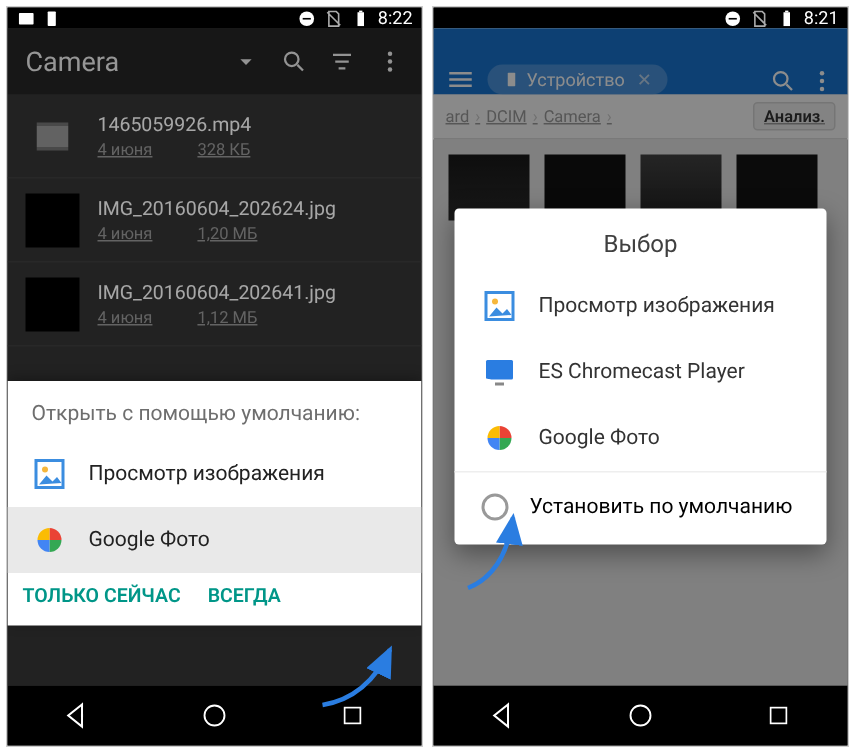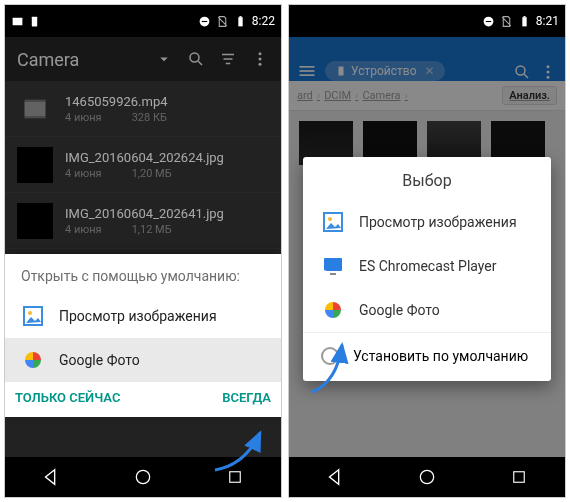--- a/index.html
+++ b/index.html
@@ -1,48 +1,48 @@
 <!DOCTYPE html>
 <html><head>
 <meta charset="utf-8">
 <style>
   * { box-sizing: border-box; margin: 0; padding: 0; }
   body { font-family: Roboto, Arial, sans-serif; background: #fff; }
   .container { display: flex; width: 570px; height: 502px; gap: 6px; padding: 4px; }
   .phone { flex: 1; border: 1px solid #ccc; display: flex; flex-direction: column; background: #000; position: relative; overflow: hidden; }
 
   
-  .statusbar { height: 32px; background: #000; color: #fff; display: flex; align-items: center; justify-content: flex-end; padding: 0 6px; font-size: 12px; gap: 5px; }
+  .statusbar { height: 14px; background: #000; color: #fff; display: flex; align-items: center; justify-content: flex-end; padding: 0 6px; font-size: 12px; gap: 5px; }
   .statusbar .left { margin-right: auto; display:flex; gap:4px; align-items:center;}
   .sb-icon { width: 13px; height: 13px; display:inline-block; }
   .sb-time { font-weight: 400; }
 
   
   .navbar { height: 40px; background: #000; display: flex; align-items: center; justify-content: space-around; }
   .navbtn { width: 30px; height: 30px; display:flex; align-items:center; justify-content:center; }
 
   
   .left-content { flex:1; display:flex; flex-direction:column; background:#303030; position:relative; }
   .toolbar-dark { height: 44px; background:#212121; color:#ccc; display:flex; align-items:center; padding:0 12px; gap:14px; }
   .toolbar-dark .title { font-size:18px; flex:1; color:#d0d0d0; }
   .tb-icon { width:18px; height:18px; color:#ccc; }
   .filelist { flex:1; background:#303030; }
   .file-row { display:flex; align-items:center; padding:8px 12px; height:56px; gap:12px; border-bottom:1px solid #383838;}
   .thumb { width:36px; height:36px; background:#000; display:flex; align-items:center; justify-content:center; }
   .file-meta { flex:1; }
   .file-name { color:#e8e8e8; font-size:13px; }
-  .file-sub { color:#8a8a8a; font-size:11px; display:flex; gap:30px; margin-top:2px;}
+  .file-sub { color:#8a8a8a; font-size:11px; display:flex; gap:30px; margin-top:2px;text-decoration:underline;}
   .dim-overlay { position:absolute; inset:0; background:rgba(0,0,0,0.28); }
 
   .chooser { position:absolute; left:0; right:0; bottom:40px; background:#fff; box-shadow:0 -2px 8px rgba(0,0,0,0.3); }
   .chooser-title { padding:14px 16px 10px; font-size:14px; color:#6e6e6e; }
   .chooser-row { display:flex; align-items:center; padding:10px 16px; gap:14px; font-size:14px; color:#222; }
   .chooser-row.selected { background:#e9e9e9; }
   .app-icon { width:24px; height:24px; display:flex; align-items:center; justify-content:center; }
-  .chooser-buttons { display:flex; justify-content:space-between; padding:8px 10px 12px; gap:18px; }
+  .chooser-buttons { display:flex; justify-content:flex-start; padding:8px 10px 12px; gap:18px; }
   .chooser-btn { color:#009688; font-weight:600; font-size:13px; }
 
   
   .right-content { flex:1; display:flex; flex-direction:column; background:#e9e9e9; position:relative; }
   .toolbar-blue { height:44px; background:#1976d2; display:flex; align-items:flex-end; padding:0 8px; gap:8px; color:#fff;}
   .dev-chip { background:#4b94de; border-radius:14px; padding:3px 10px; display:flex; align-items:center; gap:4px; font-size:12px; color:#fff;}
   .x-chip { color:#bcd6ef; font-size:12px; margin-left:4px;}
   .crumbbar { height:30px; background:#fafafa; display:flex; align-items:center; padding:0 8px; font-size:11px; color:#9d9d9d; gap:4px; border-bottom:1px solid #ddd;text-decoration:underline;}
   .crumb-sep { color:#ccc; }
   .analyze { background:#efefef; border:1px solid #d5d5d5; border-radius:3px; padding:2px 6px; color:#333; font-weight:600; font-size:11px; margin-left:auto;}

